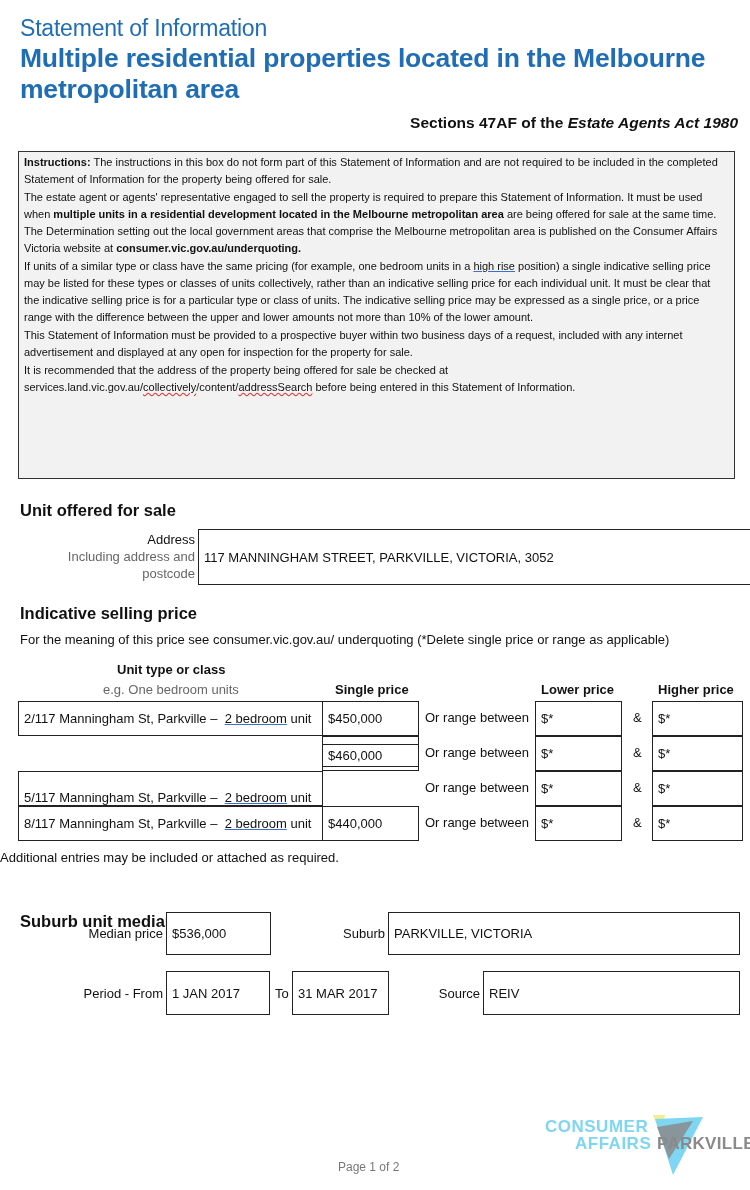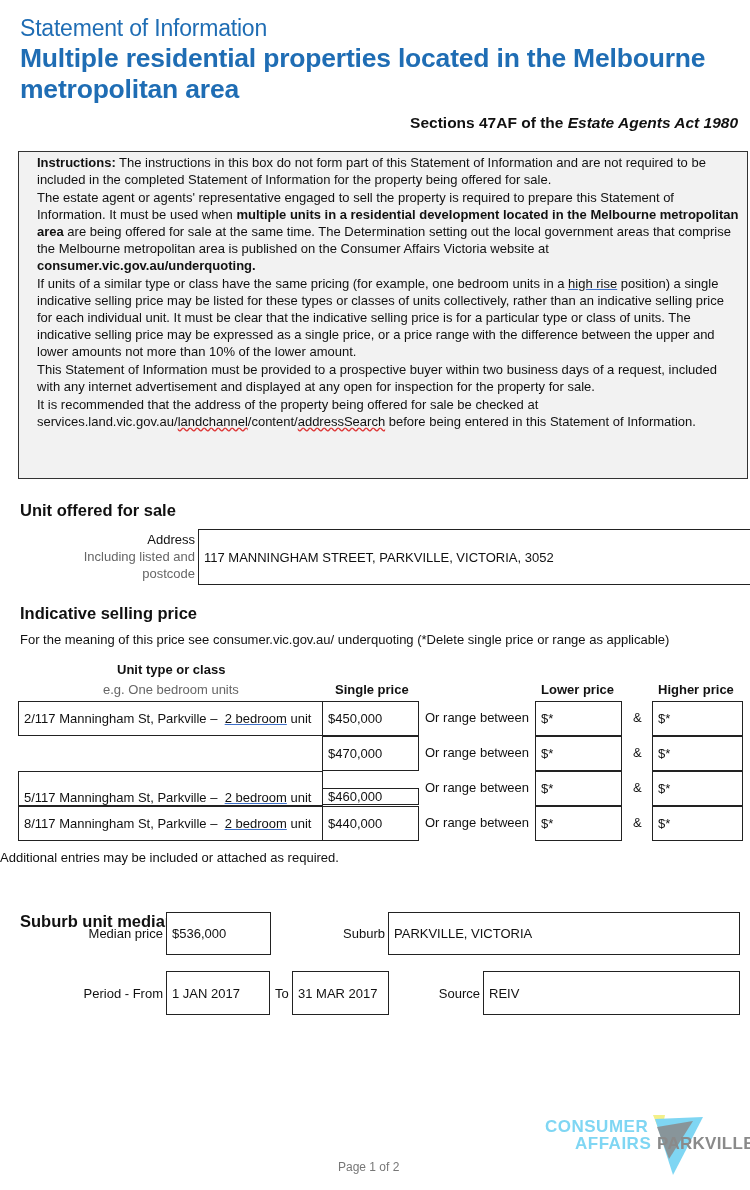--- a/index.html
+++ b/index.html
@@ -9,21 +9,21 @@
   }
   .abs { position: absolute; }
   .h-sub { left: 20px; top: 15px; font-size: 23px; color: #1f6db4; letter-spacing: -0.2px; }
   .h-main { left: 20px; top: 43px; width: 720px; font-size: 26.5px; font-weight: bold; color: #1f6db4; line-height: 31px; letter-spacing: -0.2px; }
   .h-sections { right: 12px; top: 114px; font-size: 15.5px; font-weight: bold; color: #111; }
   .h-sections i { font-style: italic; }
 
   .instr {
     left: 18px; top: 151px; width: 704px; height: 324px;
     border: 1.5px solid #333; background: #f2f2f2;
-    padding: 2px 6px 0 18px; font-size: 13px; line-height: 17px; color: #111;
+    padding: 2px 6px 0 5px; font-size: 11px; line-height: 17px; color: #111;
   }
   .instr p { margin: 0 0 1px 0; }
   .u-blue { text-decoration: underline; text-decoration-color: #3c6fc9; }
   .u-red { text-decoration: underline wavy; text-decoration-color: #d33; }
 
   .sec-title { left: 20px; font-size: 16.5px; font-weight: bold; color: #111; }
   .lbl { font-size: 13px; color: #111; }
   .lbl-grey { color: #666; }
   .box { border: 1.5px solid #222; background: #fff; box-sizing: border-box; font-size: 13px; padding-left: 5px; display: flex; align-items: center; }
 
@@ -51,27 +51,27 @@
 
 <div class="abs h-sub">Statement of Information</div>
 <div class="abs h-main">Multiple residential properties located in the Melbourne metropolitan area</div>
 <div class="abs h-sections"><span>Sections 47AF of the </span><i>Estate Agents Act 1980</i></div>
 
 <div class="abs instr">
   <p><b>Instructions:</b><span> The instructions in this box do not form part of this Statement of Information and are not required to be included in the completed Statement of Information for the property being offered for sale.</span></p>
   <p><span>The estate agent or agents' representative engaged to sell the property is required to prepare this Statement of Information. It must be used when </span><b>multiple units in a residential development located in the Melbourne metropolitan area</b><span> are being offered for sale at the same time. The Determination setting out the local government areas that comprise the Melbourne metropolitan area is published on the Consumer Affairs Victoria website at </span><b>consumer.vic.gov.au/underquoting.</b></p>
   <p><span>If units of a similar type or class have the same pricing (for example, one bedroom units in a </span><span class="u-blue">high rise</span><span> position) a single indicative selling price may be listed for these types or classes of units collectively, rather than an indicative selling price for each individual unit. It must be clear that the indicative selling price is for a particular type or class of units. The indicative selling price may be expressed as a single price, or a price range with the difference between the upper and lower amounts not more than 10% of the lower amount.</span></p>
   <p>This Statement of Information must be provided to a prospective buyer within two business days of a request, included with any internet advertisement and displayed at any open for inspection for the property for sale.</p>
-  <p><span>It is recommended that the address of the property being offered for sale be checked at services.land.vic.gov.au/</span><span class="u-red">landchannel</span><span>/content/</span><span class="u-red">addressSearch</span><span> before being entered in this Statement of Information.</span></p>
+  <p><span>It is recommended that the address of the property being offered for sale be checked at services.land.vic.gov.au/</span><span class="u-red">collectively</span><span>/content/</span><span class="u-red">addressSearch</span><span> before being entered in this Statement of Information.</span></p>
 </div>
 
 <div class="abs sec-title" style="top:501px;">Unit offered for sale</div>
 <div class="abs addr-label">
   <div>Address</div>
-  <div class="lbl-grey">Including listed and</div>
+  <div class="lbl-grey">Including address and</div>
   <div class="lbl-grey">postcode</div>
 </div>
 <div class="abs box addr-box">117 MANNINGHAM STREET, PARKVILLE, VICTORIA, 3052</div>
 
 <div class="abs sec-title" style="top:604px;">Indicative selling price</div>
 <div class="abs note">For the meaning of this price see consumer.vic.gov.au/ underquoting (*Delete single price or range as applicable)</div>
 
 <div class="abs th" style="left:117px; top:662px;">Unit type or class</div>
 <div class="abs lbl lbl-grey" style="left:103px; top:682px;">e.g. One bedroom units</div>
 <div class="abs th" style="left:335px; top:682px;">Single price</div>
@@ -88,21 +88,21 @@
     <div class="abs box cell-high" style="top:701px; height:35px;">$*</div>
     <div class="abs " style="left: 18px; top: 736px; width: 725px; height: 35px; pointer-events: none;"></div>
     <div class="abs box cell-unit" style="top:736px; height:35px;margin-top:48px;"><span style="white-space: pre;">3/117 Manningham St, Parkville – </span>&nbsp;<span class="u-blue">2 bedroom</span><span style="white-space: pre;"> unit</span></div>
     <div class="abs box cell-single" style="top:736px; height:35px;">$470,000</div>
     <div class="abs or-lbl" style="top:745px;">Or range between</div>
     <div class="abs box cell-low" style="top:736px; height:35px;">$*</div>
     <div class="abs amp" style="top:745px;">&amp;</div>
     <div class="abs box cell-high" style="top:736px; height:35px;">$*</div>
     <div class="abs " style="left: 18px; top: 771px; width: 725px; height: 35px; pointer-events: none;"></div>
     <div class="abs box cell-unit" style="top:771px; height:35px;align-items:flex-end;"><span style="white-space: pre;">5/117 Manningham St, Parkville – </span>&nbsp;<span class="u-blue">2 bedroom</span><span style="white-space: pre;"> unit</span></div>
-    <div class="abs box cell-single" style="top:788px; height:17px;">$460,000</div>
+    <div class="abs box cell-single" style="top:744px; height:23px;">$460,000</div>
     <div class="abs or-lbl" style="top:780px;">Or range between</div>
     <div class="abs box cell-low" style="top:771px; height:35px;">$*</div>
     <div class="abs amp" style="top:780px;">&amp;</div>
     <div class="abs box cell-high" style="top:771px; height:35px;">$*</div>
     <div class="abs " style="left: 18px; top: 806px; width: 725px; height: 35px; pointer-events: none;"></div>
     <div class="abs box cell-unit" style="top:806px; height:35px;"><span style="white-space: pre;">8/117 Manningham St, Parkville – </span>&nbsp;<span class="u-blue">2 bedroom</span><span style="white-space: pre;"> unit</span></div>
     <div class="abs box cell-single" style="top:806px; height:35px;">$440,000</div>
     <div class="abs or-lbl" style="top:815px;">Or range between</div>
     <div class="abs box cell-low" style="top:806px; height:35px;">$*</div>
     <div class="abs amp" style="top:815px;">&amp;</div>

